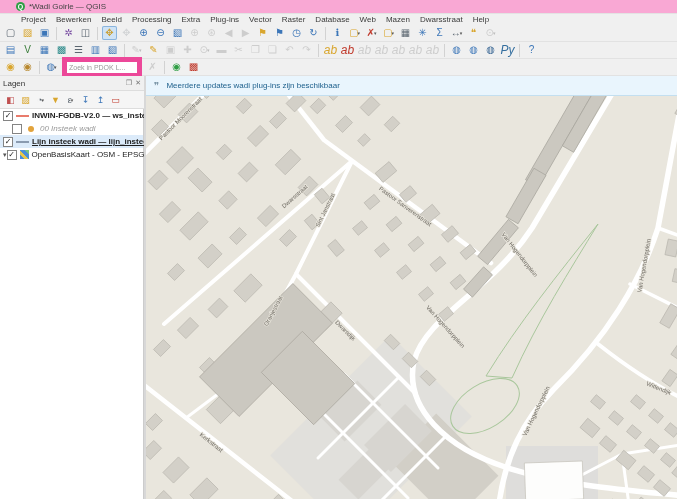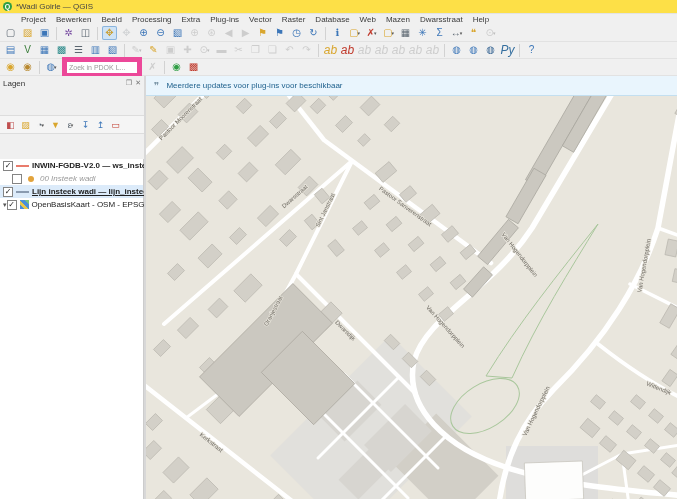--- a/index.html
+++ b/index.html
@@ -1,19 +1,19 @@
 <!DOCTYPE html>
 <html><head>
 <meta charset="utf-8">
 <style>
   html,body{margin:0;padding:0;background:#888;}
   #win{position:relative;width:677px;height:499px;background:#f0f0f0;overflow:hidden;
        font-family:"Liberation Sans","DejaVu Sans",sans-serif;font-size:8px;color:#333;}
   
-  #titlebar{height:13px;display:flex;align-items:center;padding-left:3px;background:#fde047;border-bottom:1px solid #e3e3e3;}
+  #titlebar{height:13px;display:flex;align-items:center;padding-left:16px;background:#f9a8d4;border-bottom:1px solid #e3e3e3;}
   #qlogo{width:9px;height:9px;border-radius:50%;background:#2f9e44;color:#fff;font-size:7px;font-weight:bold;
          line-height:9px;text-align:center;margin-right:4px;}
   #title-text{font-size:8px;color:#444;}
   
   #menubar{height:11px;display:flex;align-items:center;padding-left:16px;background:#f0f0f0;}
   .menu-item{padding:0 5px;font-size:8px;color:#3a3a3a;cursor:default;}
   
   .tb{height:16px;display:flex;align-items:center;padding-left:2px;background:#f0f0f0;border-bottom:1px solid #e2e2e2;}
   .ticon{width:15px;height:14px;margin:0 1px;display:flex;align-items:center;justify-content:center;
          border-radius:2px;font-size:10px;line-height:14px;cursor:default;position:relative;}
@@ -22,21 +22,21 @@
   .ticon.disabled{opacity:.33;}
   .dd{font-size:5px;color:#555;margin-left:-1px;}
   .tsep{width:1px;height:13px;background:#d2d2d2;margin:0 3px;}
   #pdok-input{width:66px;height:11px;font-size:7px;border:5px solid #ec4899;background:#fff;margin:0 2px;
               padding:0 2px;font-family:"Liberation Sans",sans-serif;color:#333;}
   #pdok-input::placeholder{color:#999;}
   
   #content{position:absolute;top:58px;left:0;right:0;bottom:0;display:flex;}
   
   
-  #panel{width:144px;display:flex;flex-direction:column;background:#f0f0f0;gap:25px;}
+  #panel{width:144px;display:flex;flex-direction:column;background:#f0f0f0;}
   #panel-header{height:14px;display:flex;align-items:center;padding:0 3px;font-size:8px;color:#333;}
   #panel-header .spacer{flex:1;}
   .pbtn{font-size:7px;color:#777;margin-left:3px;cursor:default;}
   #panel-tools{height:17px;display:flex;align-items:center;padding-left:3px;background:#f5f5f5;
                border:1px solid #ddd;border-left:none;border-right:none;}
   #panel-tools .ticon{width:13px;height:12px;font-size:9px;}
   #layer-tree{flex:1;background:#fff;border-right:1px solid #ccc;}
   .lyr{height:13px;display:flex;align-items:center;padding-left:3px;font-size:8px;white-space:nowrap;}
   .lyr.selected{background:#dcebfa;}
   .lyr .exp{width:9px;font-size:7px;color:#555;text-align:center;}
@@ -344,17 +344,17 @@
           <text x="372" y="180" class="stlabel" transform="rotate(52 372 180)">Van Hogendorpplein</text>
           <text x="298" y="252" class="stlabel" transform="rotate(48 298 252)">Van Hogendorpplein</text>
           <text x="500" y="190" class="stlabel" transform="rotate(-80 500 190)">Van Hogendorpplein</text>
           <text x="392" y="336" class="stlabel" transform="rotate(-64 392 336)">Van Hogendorpplein</text>
           <text x="198" y="256" class="stlabel" transform="rotate(45 198 256)">Dwarsdijk</text>
           <text x="64" y="368" class="stlabel" transform="rotate(38 64 368)">Kerkstraat</text>
           <text x="512" y="314" class="stlabel" transform="rotate(22 512 314)">Wittendijk</text>
         </svg>
       <div id="msgbar">
         <span id="msg-icon">❞</span>
-        <span id="msg-text">Meerdere updates voor plug-ins voor beschikbaar</span>
+        <span id="msg-text">Meerdere updates wadi plug-ins zijn beschikbaar</span>
       </div>
     </div>
   </div>
 </div>
 
 </body></html>

